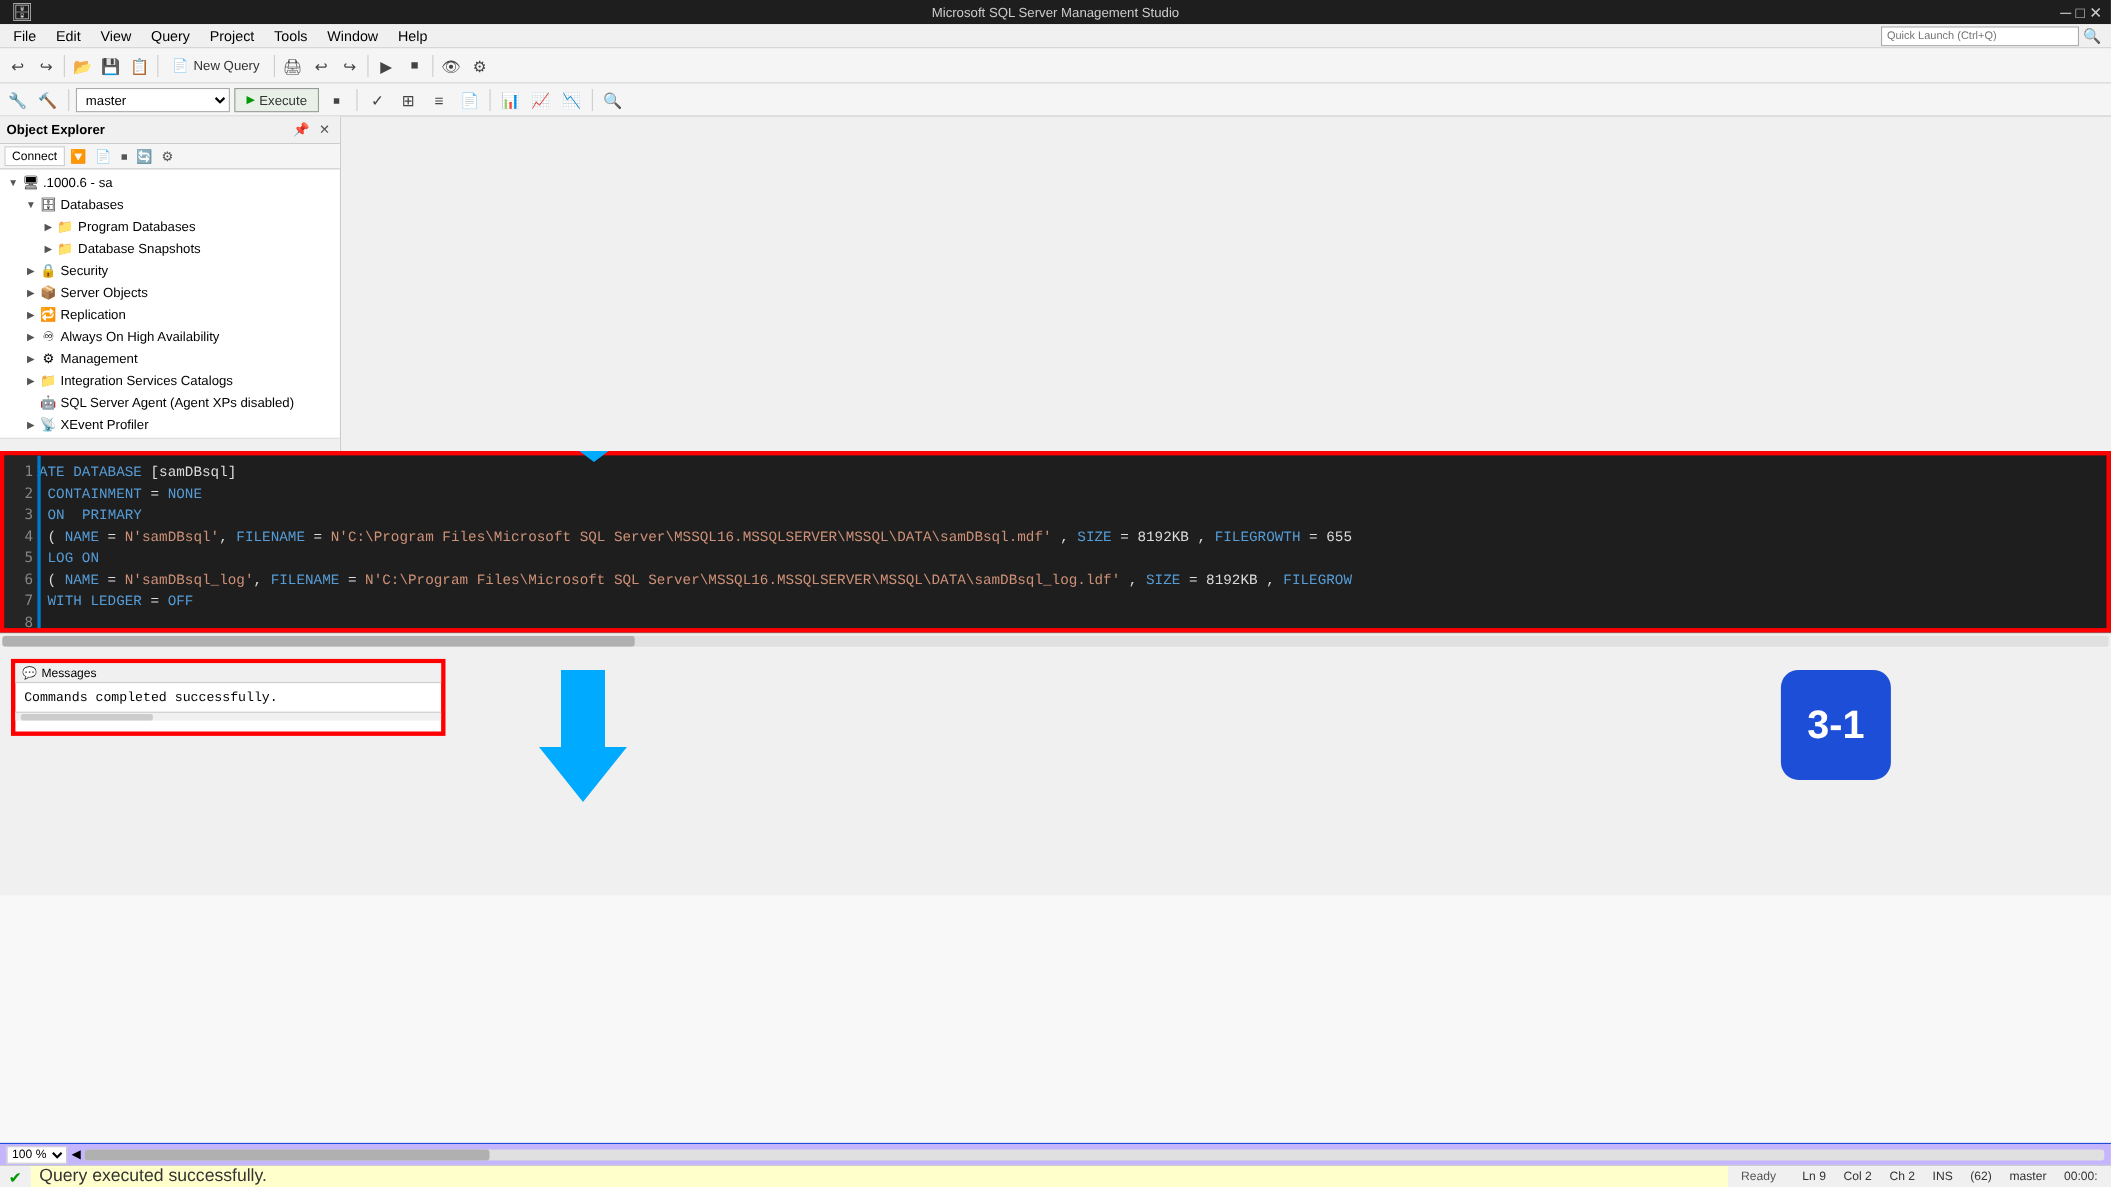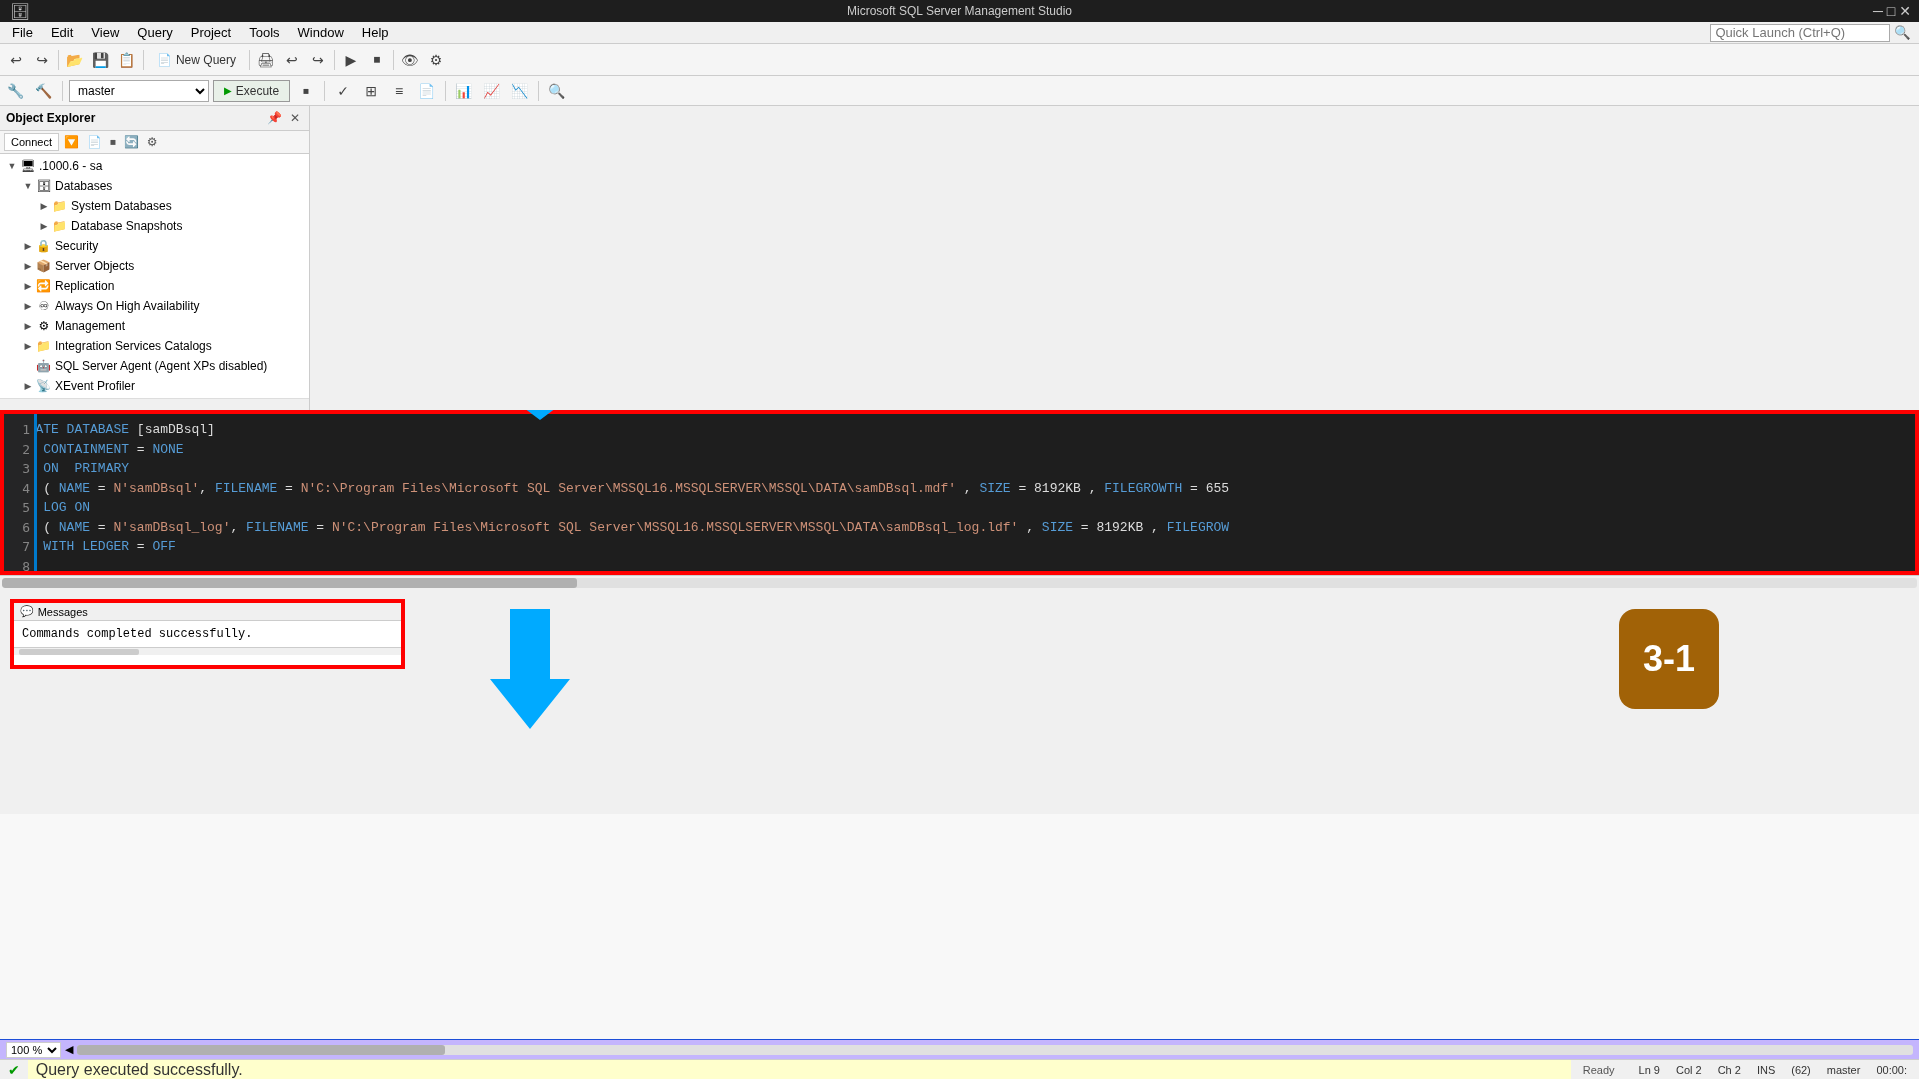--- a/index.html
+++ b/index.html
@@ -241,21 +241,21 @@
       border-radius: 2px;
     }
 
     
     .badge-3-1 {
       position: absolute;
       right: 200px;
       top: 20px;
       width: 100px;
       height: 100px;
-      background: #a16207;
+      background: #1d4ed8;
       border-radius: 16px;
       display: flex;
       align-items: center;
       justify-content: center;
       font-size: 36px;
       font-weight: bold;
       color: white;
     }
 
     
@@ -333,21 +333,21 @@
 <div class="menu-bar">
   <span class="menu-item">File</span>
   <span class="menu-item">Edit</span>
   <span class="menu-item">View</span>
   <span class="menu-item">Query</span>
   <span class="menu-item">Project</span>
   <span class="menu-item">Tools</span>
   <span class="menu-item">Window</span>
   <span class="menu-item">Help</span>
   <div style="position:absolute;right:8px;display:flex;align-items:center;gap:4px;">
-    <input type="text" style="width: 180px; height: 18px; font-size: 13px; border: 1px solid rgb(170, 170, 170); padding: 0px 4px;" placeholder="Quick Launch (Ctrl+Q)">
+    <input type="text" style="width: 180px; height: 18px; font-size: 10px; border: 1px solid rgb(170, 170, 170); padding: 0px 4px;" placeholder="Quick Launch (Ctrl+Q)">
     <button style="height:18px;background:transparent;border:none;cursor:pointer;">🔍</button>
   </div>
 </div>
 
 <div class="toolbar">
   <button class="toolbar-btn">↩</button>
   <button class="toolbar-btn">↪</button>
   <div class="toolbar-separator"></div>
   <button class="toolbar-btn">📂</button>
   <button class="toolbar-btn">💾</button>
@@ -425,21 +425,21 @@
 
         <div class="tree-item indent-1">
           <span class="tree-expander">▼</span>
           <span class="tree-icon">🗄</span>
           <span class="tree-label">Databases</span>
         </div>
 
         <div class="tree-item indent-2">
           <span class="tree-expander">▶</span>
           <span class="tree-icon">📁</span>
-          <span class="tree-label">System Databases</span>
+          <span class="tree-label">Program Databases</span>
         </div>
 
         <div class="tree-item indent-2">
           <span class="tree-expander">▶</span>
           <span class="tree-icon">📁</span>
           <span class="tree-label">Database Snapshots</span>
         </div>
 
         <div class="tree-item indent-1">
           <span class="tree-expander">▶</span>

